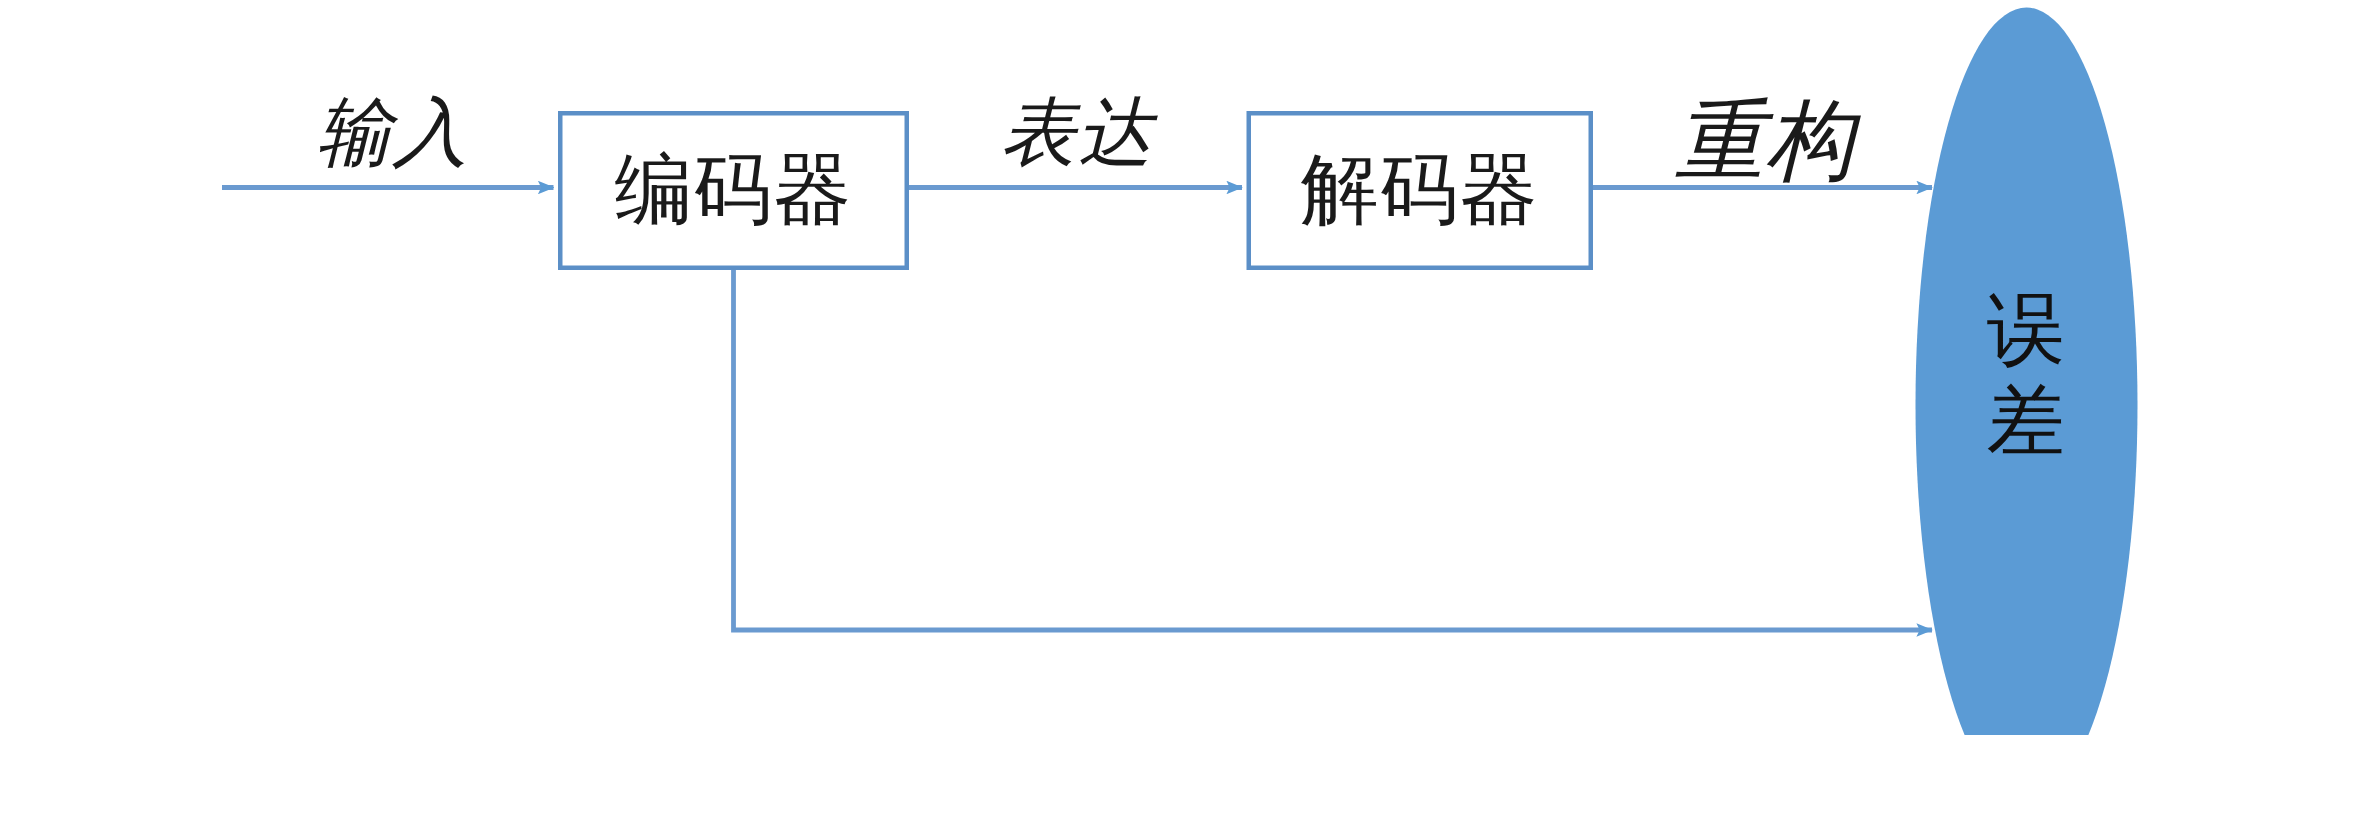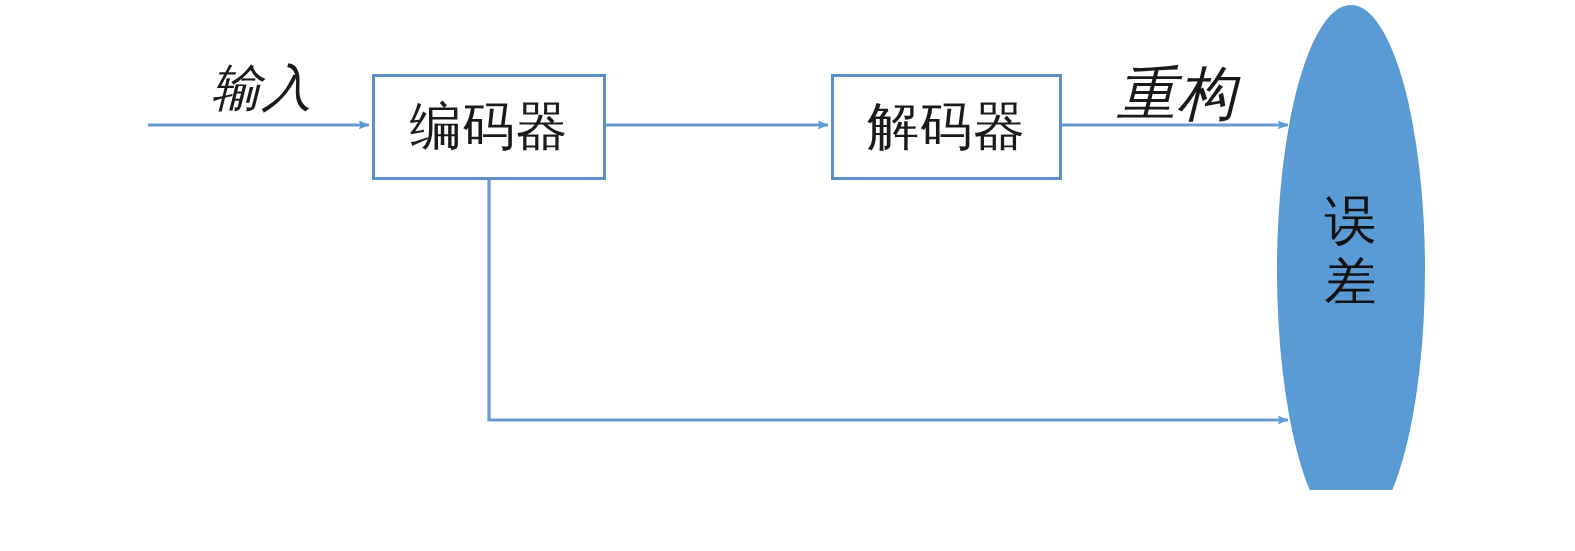--- a/index.html
+++ b/index.html
@@ -88,16 +88,17 @@
     <span class="node-label" style="font-size:52px;">解码器</span>
   </div>
 
   <div class="ellipse-label" style="left:1300px; top:190px; width:102px; font-size:52px;">
     <div>误</div>
     <div>差</div>
   </div>
 
   <div class="edge-label" style="left:182px; top:55px; width:160px; font-size:50px;">输入</div>
 
+  <div class="edge-label" style="left:638px; top:55px; width:160px; font-size:50px;">表达</div>
 
   <div class="edge-label" style="left:1097px; top:55px; width:160px; font-size:59px;">重构</div>
 
 </div>
 
 </body></html>

